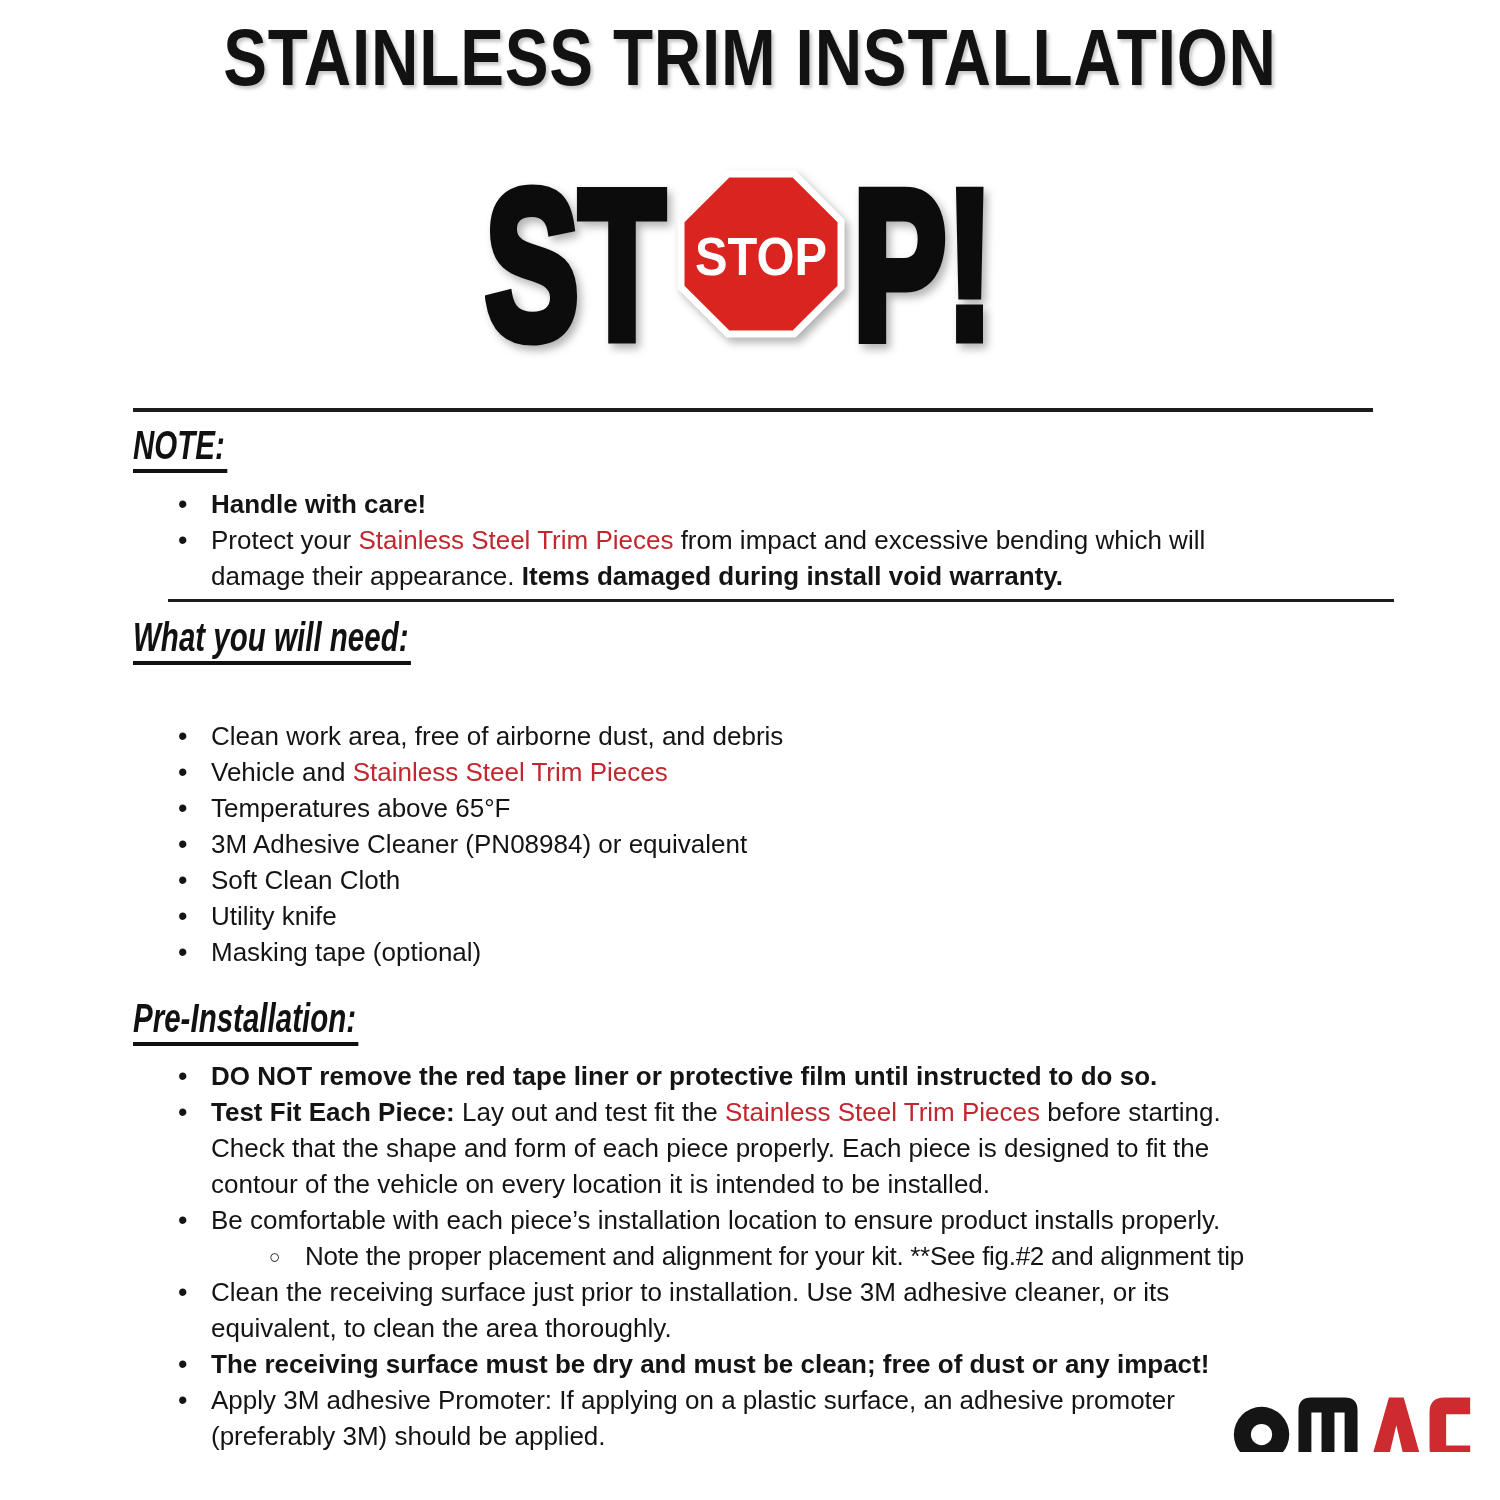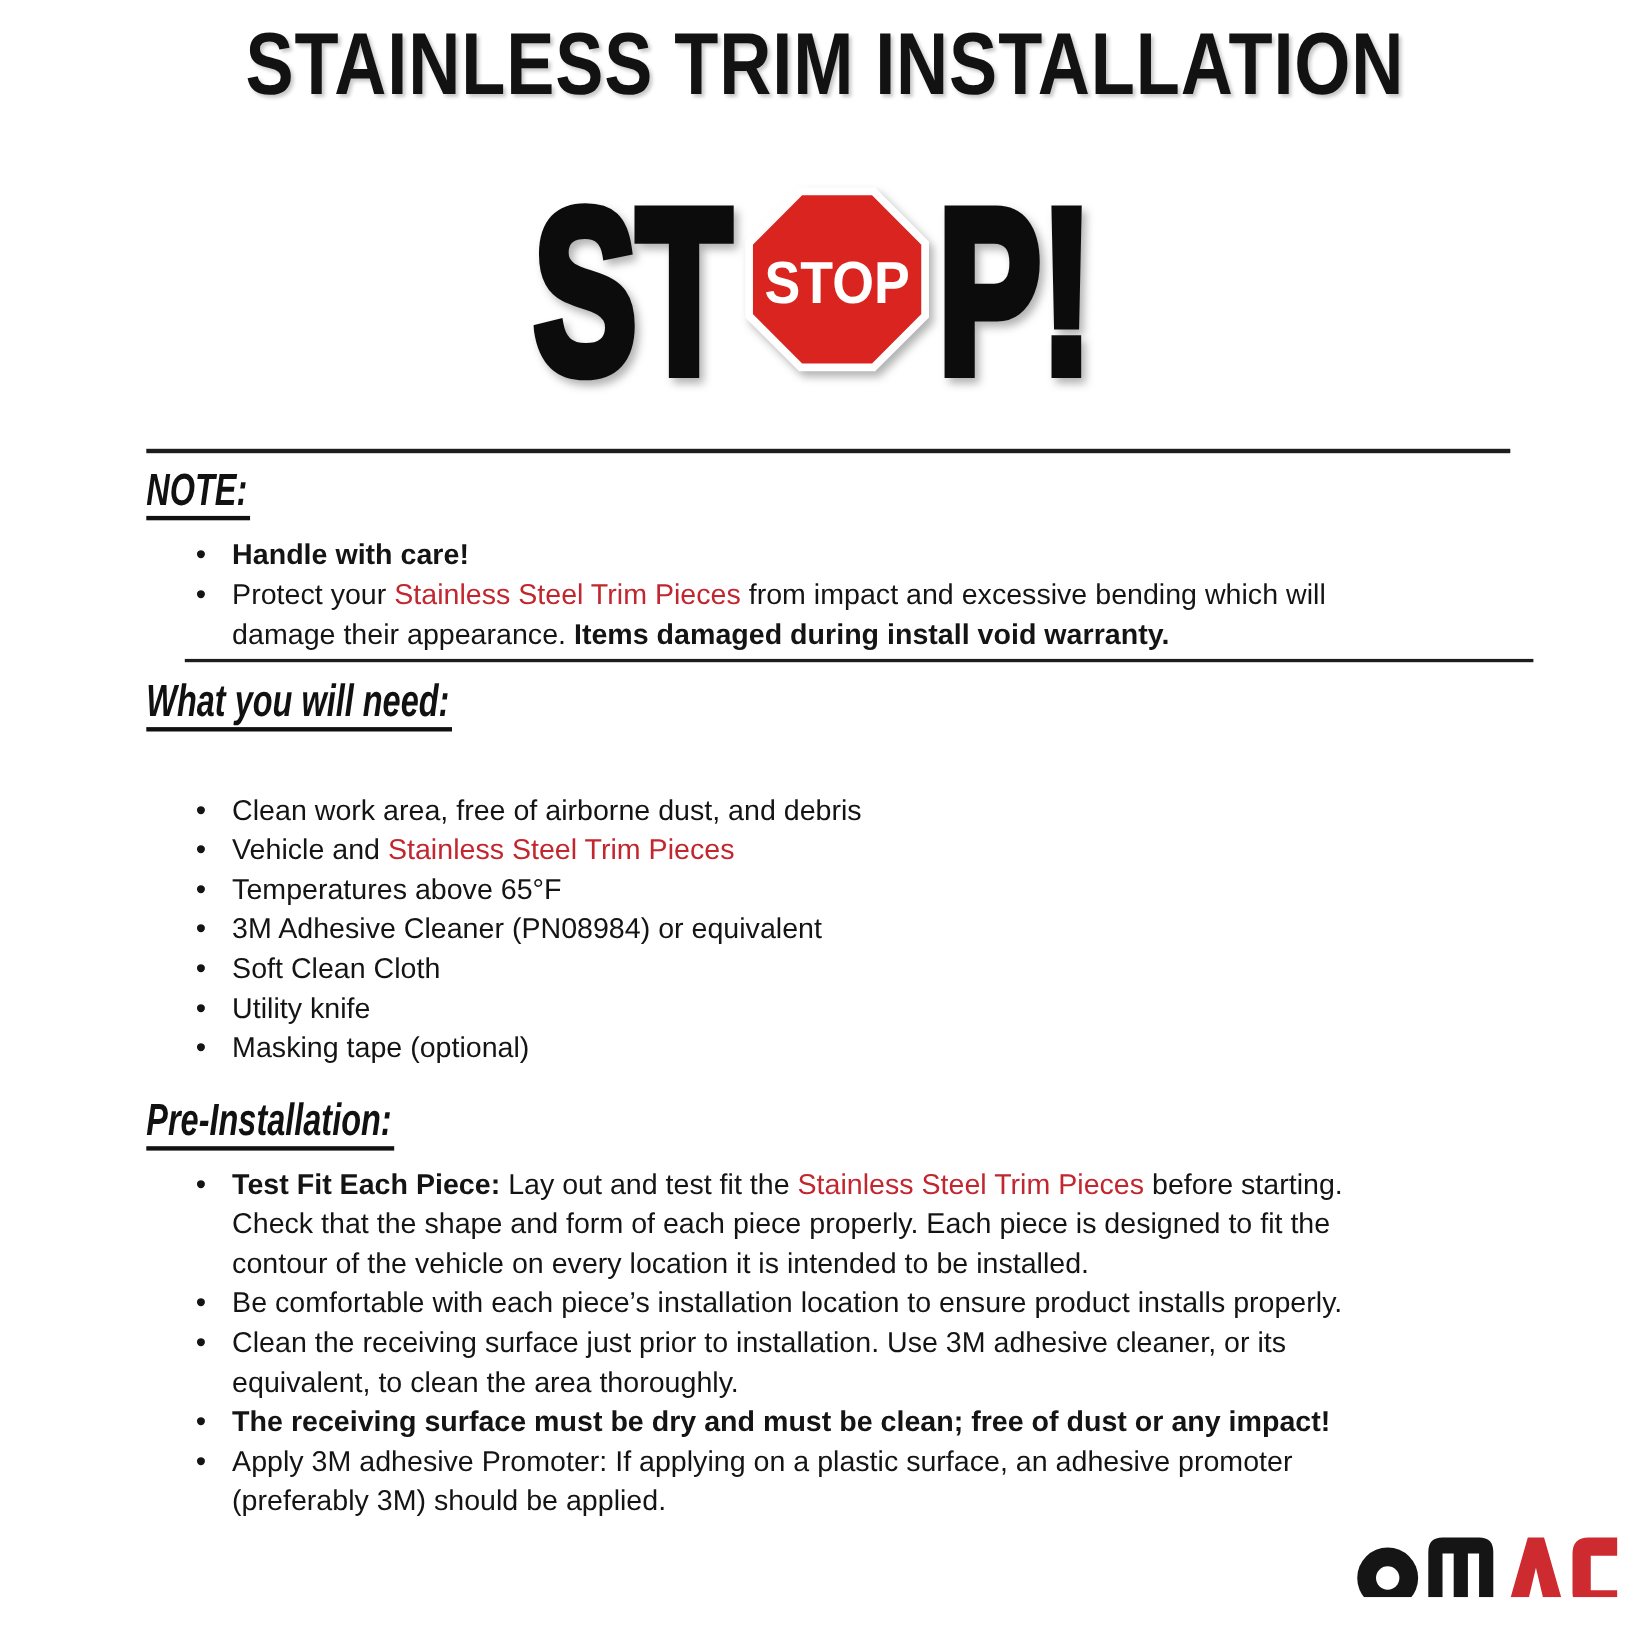--- a/index.html
+++ b/index.html
@@ -150,24 +150,26 @@
       <li class="lvl1"><span>3M Adhesive Cleaner (PN08984) or equivalent</span></li>
       <li class="lvl1"><span>Soft Clean Cloth</span></li>
       <li class="lvl1"><span>Utility knife</span></li>
       <li class="lvl1"><span>Masking tape (optional)</span></li>
     </ul>
 
   <div class="section-heading" id="heading-pre">
     <span class="heading-text">Pre-Installation:</span>
   </div>
   <ul class="bullets" id="bullets-pre">
+      <li class="lvl1"><span class="seg-bold">DO NOT remove the red tape liner or protective film until instructed to do so.</span></li>
       <li class="lvl1"><span class="seg-boldul">Test Fit Each Piece</span><span class="seg-bold">:</span><span> Lay out and test fit the </span><span class="seg-red">Stainless Steel Trim Pieces</span><span> before starting.
 Check that the shape and form of each piece properly. Each piece is designed to fit the
 contour of the vehicle on every location it is intended to be installed.</span></li>
       <li class="lvl1"><span>Be comfortable with each piece’s installation location to ensure product installs properly.</span></li>
+      <li class="lvl2"><span>Note the proper placement and alignment for your kit. **See fig.#2 and alignment tip</span></li>
       <li class="lvl1"><span>Clean the receiving surface just prior to installation. Use 3M adhesive cleaner, or its
 equivalent, to clean the area thoroughly.</span></li>
       <li class="lvl1"><span class="seg-bold">The receiving surface must be dry and must be clean; free of dust or any impact!</span></li>
       <li class="lvl1"><span>Apply 3M adhesive Promoter: If applying on a plastic surface, an adhesive promoter
 (preferably 3M) should be applied.</span></li>
     </ul>
 
   <div class="logo-wrap">
     <svg width="240" height="74" viewBox="0 0 260 80">
       <title>OMAC</title>

